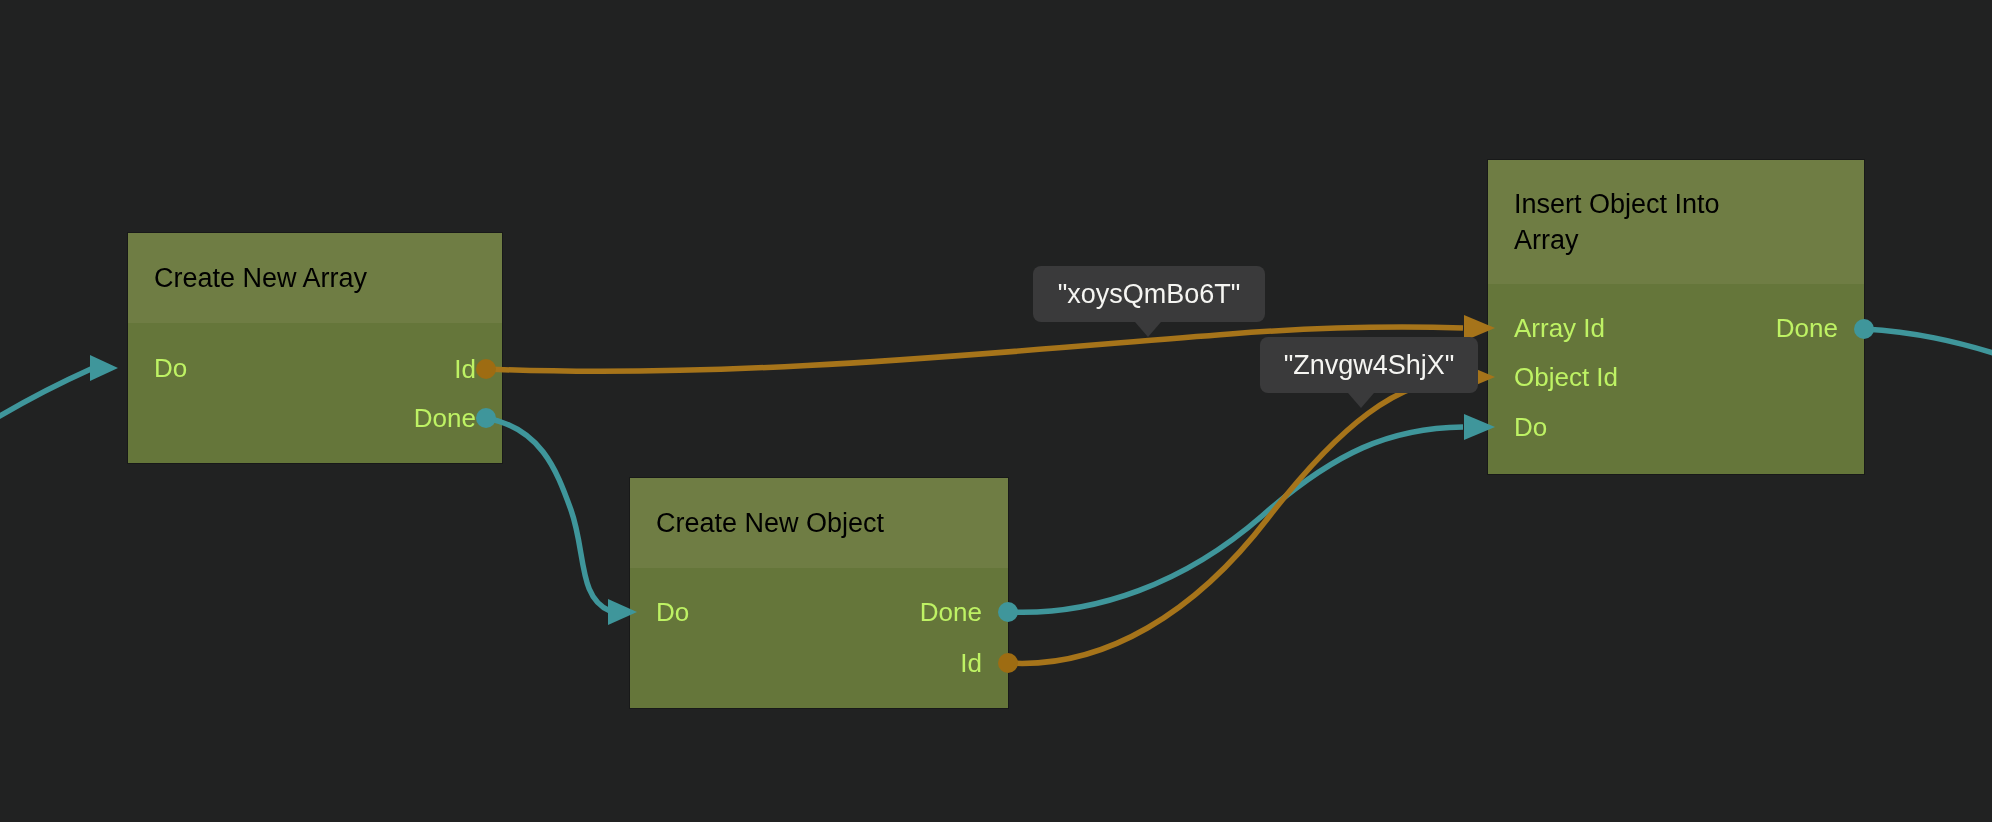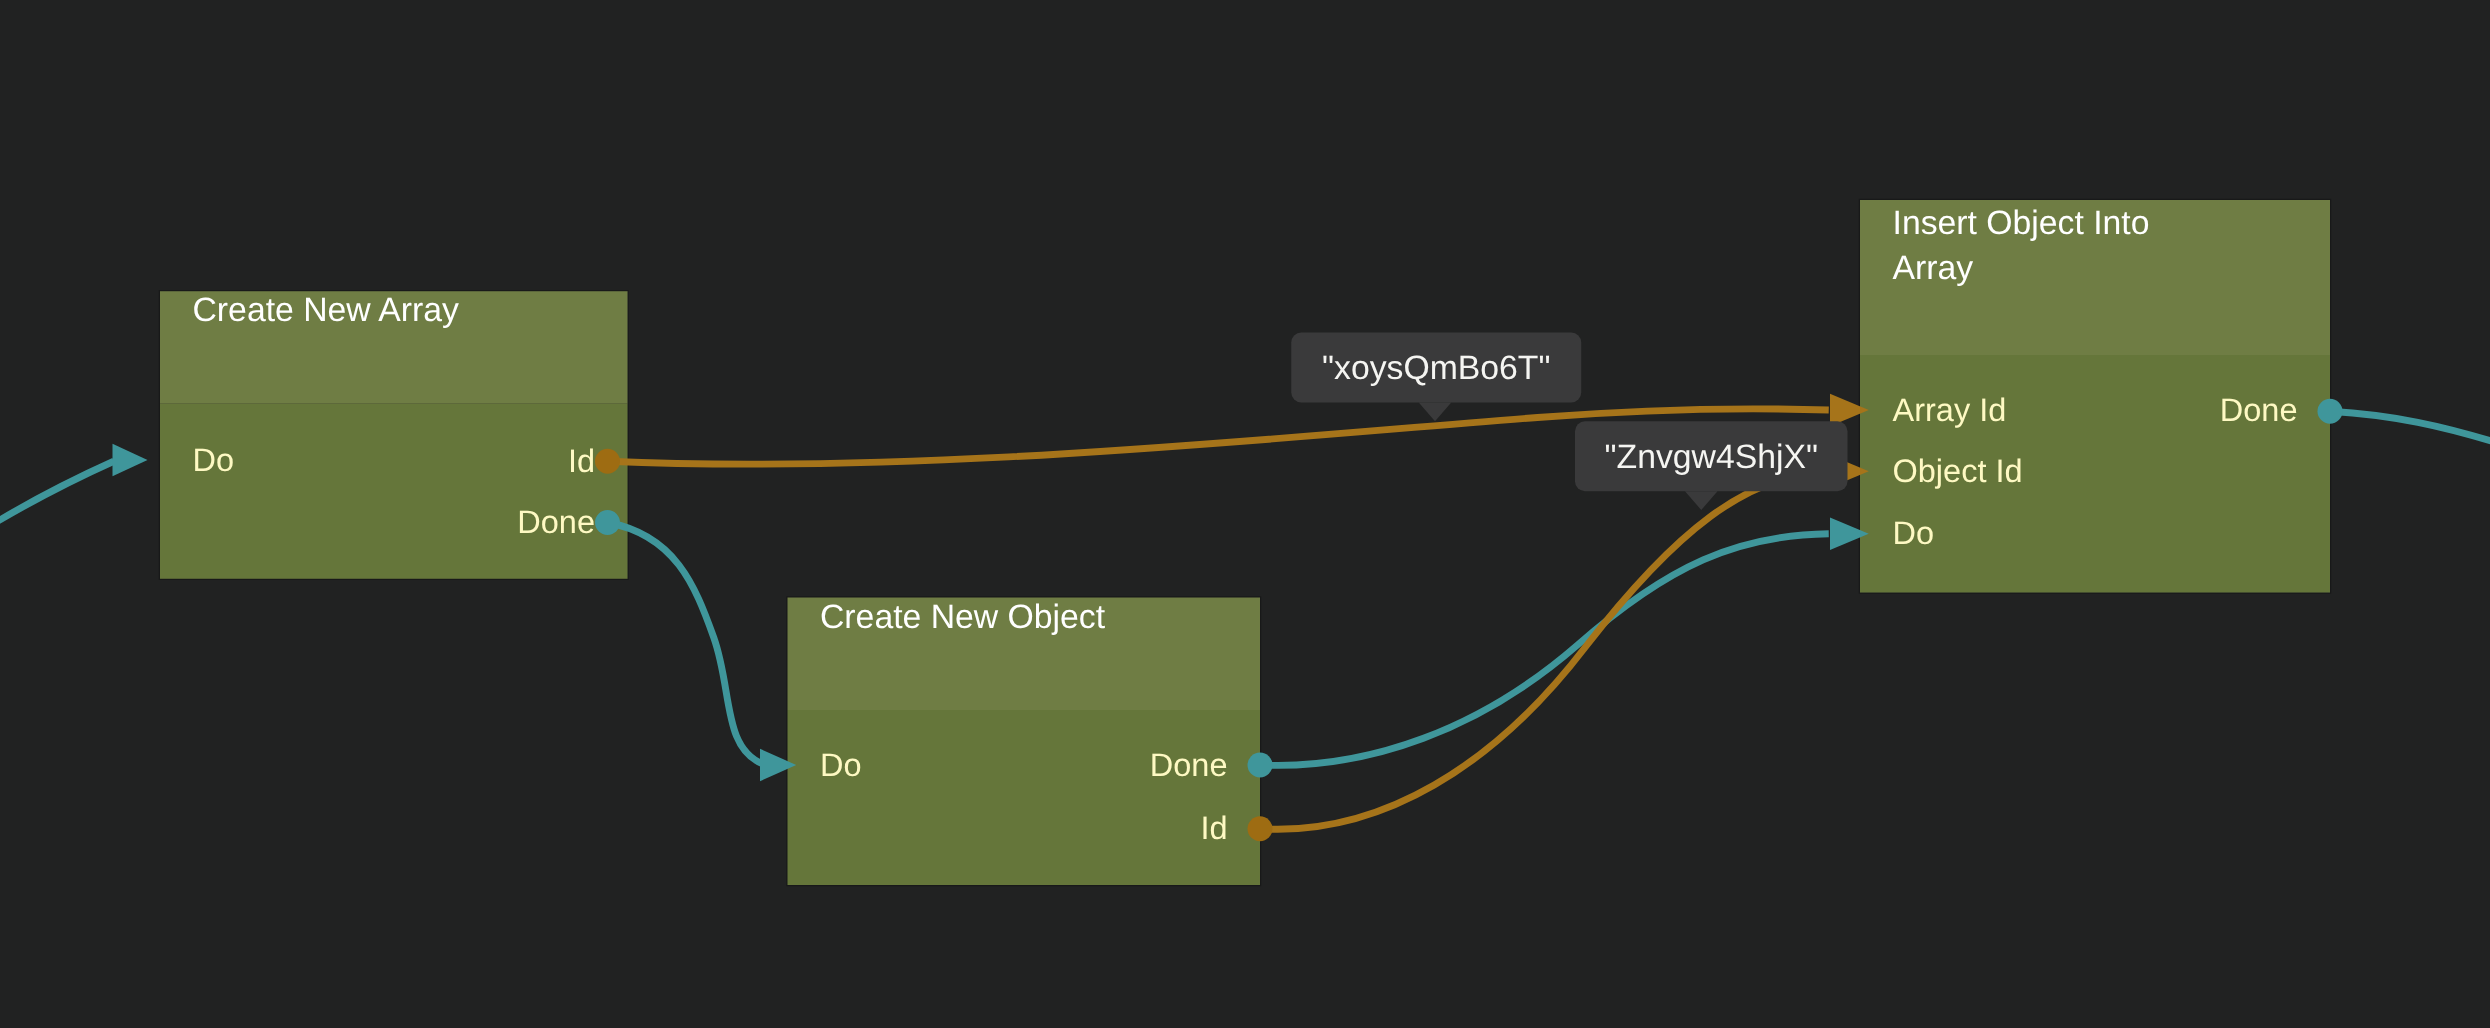--- a/index.html
+++ b/index.html
@@ -12,28 +12,29 @@
     font-family:"Liberation Sans", sans-serif;
   }
   .node {
     position:absolute;
     z-index:1;
     box-shadow:0 0 0 1px rgba(0,0,0,0.25);
   }
   .node-header {
     background:#6f7d44;
     display:flex;
+    align-items:center;
     padding:0 26px;
-    color:#ffffff;
+    color:#000000;
     font-size:27px;
   }
   .node-body {
     position:relative;
     background:#65763a;
-    color:#fef9c3;
+    color:#bef264;
     font-size:26px;
   }
   .port-label {
     position:absolute;
     transform:translateY(-50%);
     white-space:nowrap;
   }
   .port-label.in  { left:26px; }
   .port-label.out { right:26px; }
   #node-1 { left:128px; top:233px; width:374px; }

